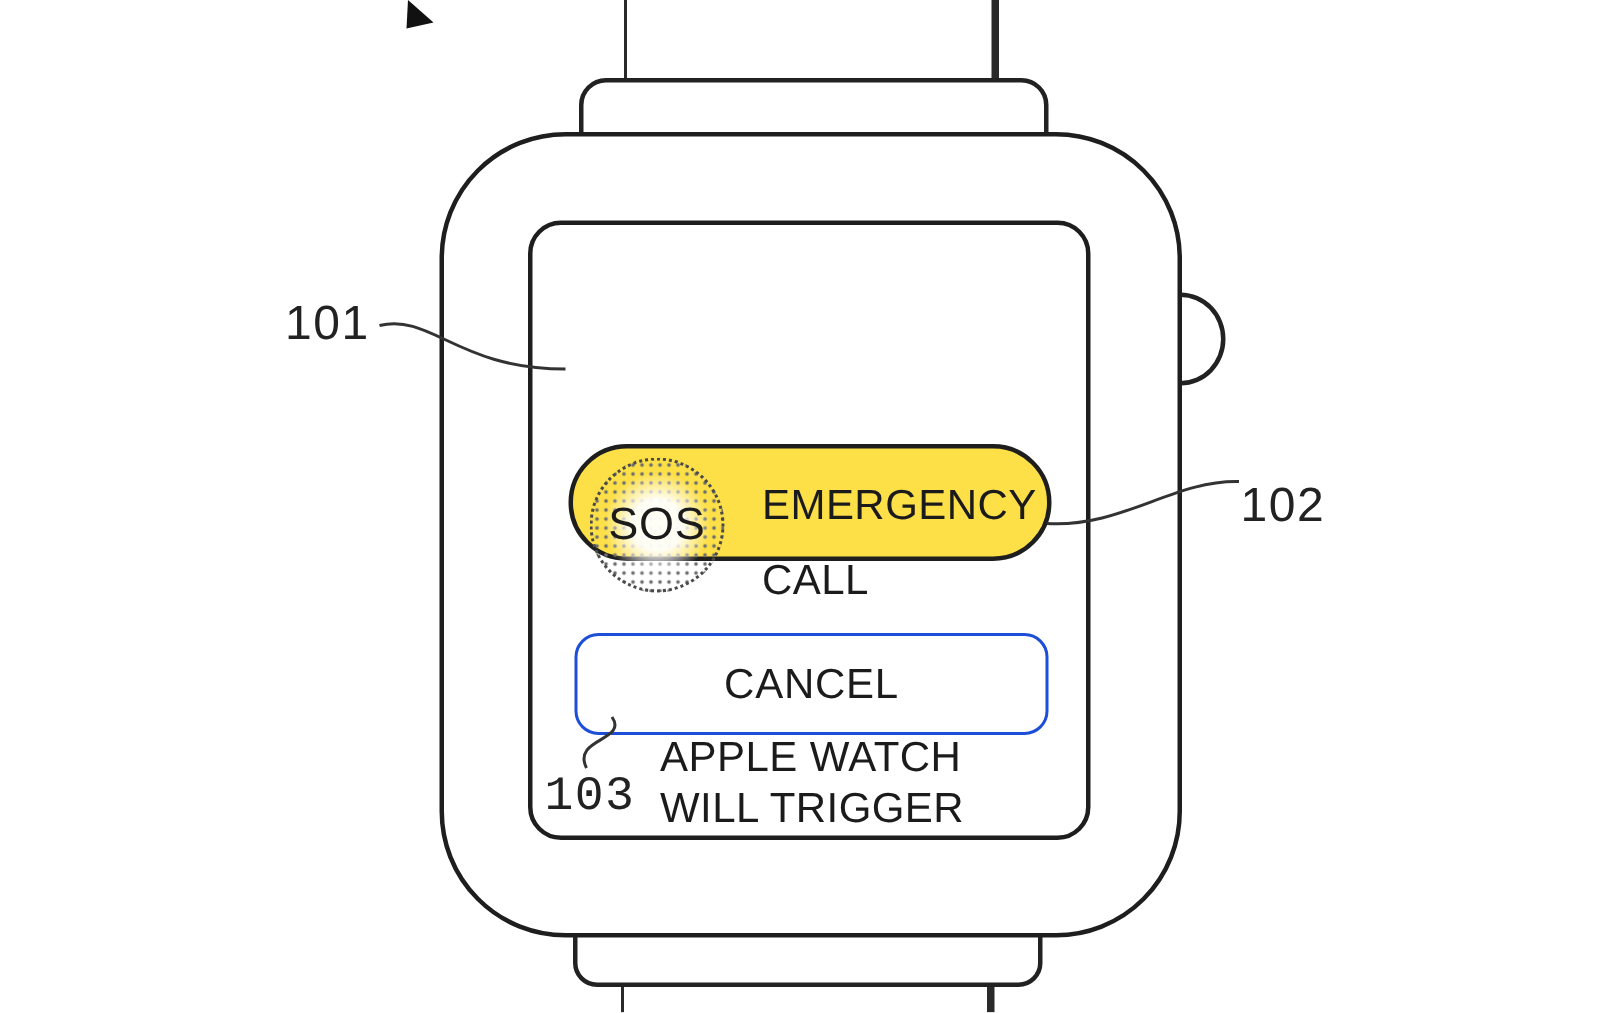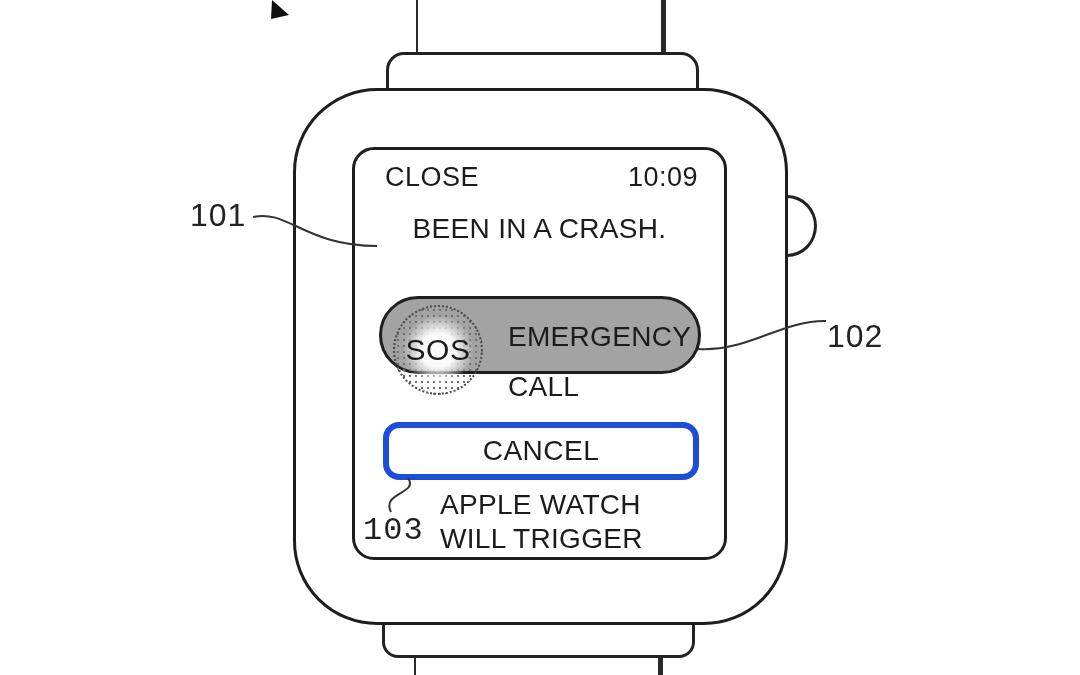--- a/index.html
+++ b/index.html
@@ -75,21 +75,21 @@
     letter-spacing: 0.3px;
     color: #1b1b1b;
   }
   #emergency-button {
     position: absolute;
     left: 24px; top: 146px;
     width: 322px; height: 78px;
     border: 3px solid #1e1e1e;
     border-radius: 54px;
     box-sizing: border-box;
-    background: #a3a3a3;
+    background: #fde047;
     cursor: pointer;
   }
   #sos-circle {
     position: absolute;
     left: 11px; top: 6px;
     width: 90px; height: 90px;
     border: 2px dotted #4a4a4a;
     border-radius: 50%;
     box-sizing: border-box;
     display: flex;
@@ -108,22 +108,22 @@
     left: 126px; top: 13px;
     width: 185px;
     font-size: 28px;
     line-height: 50px;
     letter-spacing: 0.3px;
     color: #1b1b1b;
   }
   #cancel-button {
     position: absolute;
     left: 28px; top: 272px;
-    width: 316px; height: 58px;
-    border: 6px solid #1d4ed8;
+    width: 316px; height: 68px;
+    border: 2px solid #1d4ed8;
     border-radius: 16px;
     box-sizing: border-box;
     background: #ffffff;
     display: flex;
     align-items: center;
     justify-content: center;
     font-size: 28px;
     letter-spacing: 0.5px;
     color: #1b1b1b;
     cursor: pointer;
@@ -171,27 +171,22 @@
 
   <div class="lug" id="lug-top"></div>
   <div class="lug" id="lug-bottom"></div>
 
   <div id="crown"></div>
 
   <div id="watch-body"></div>
 
   <div id="watch-screen">
 
-    <div class="screen-header">
-      <span>CLOSE</span>
-      <span>10:09</span>
-    </div>
 
     <div class="alert-message">
-      <div>BEEN IN A CRASH.</div>
     </div>
 
     <div id="emergency-button">
       <div id="sos-circle">
         <span>SOS</span>
       </div>
       <div id="emergency-label">EMERGENCY CALL</div>
     </div>
 
     <div id="cancel-button">

